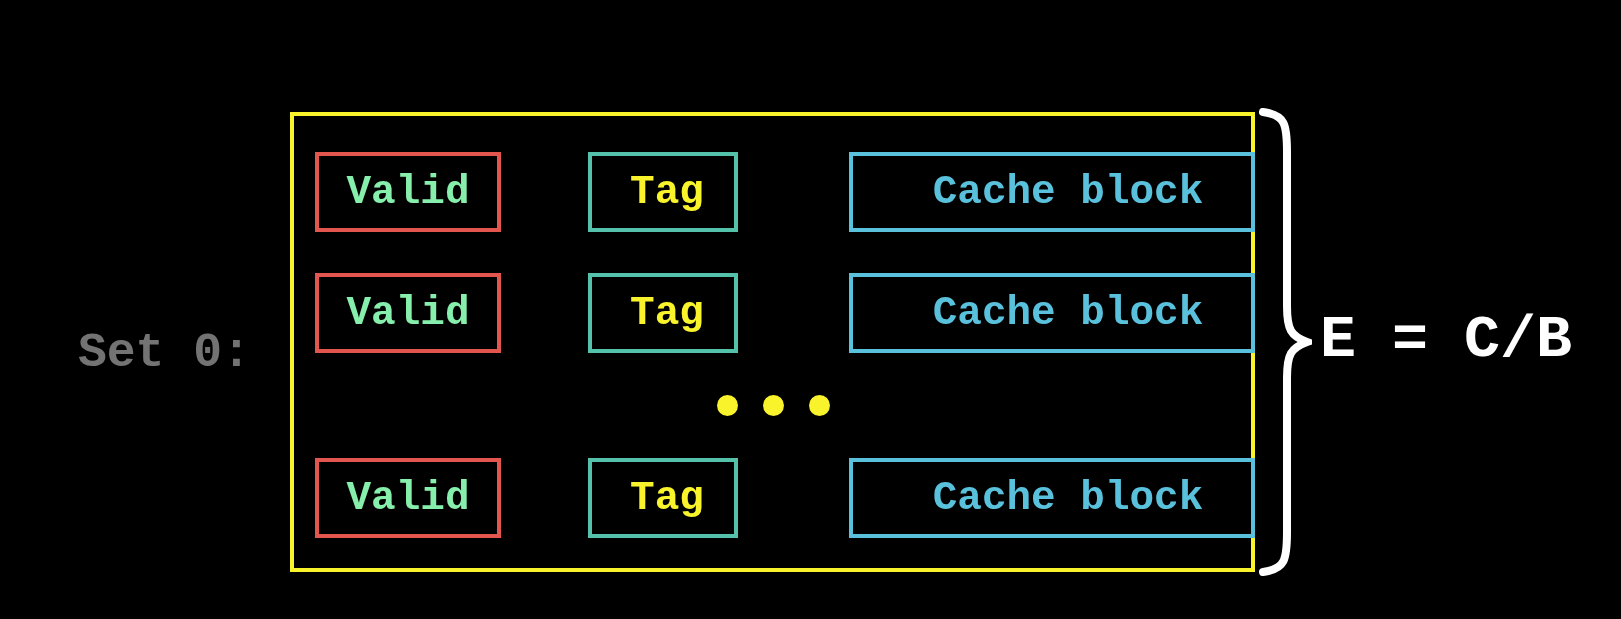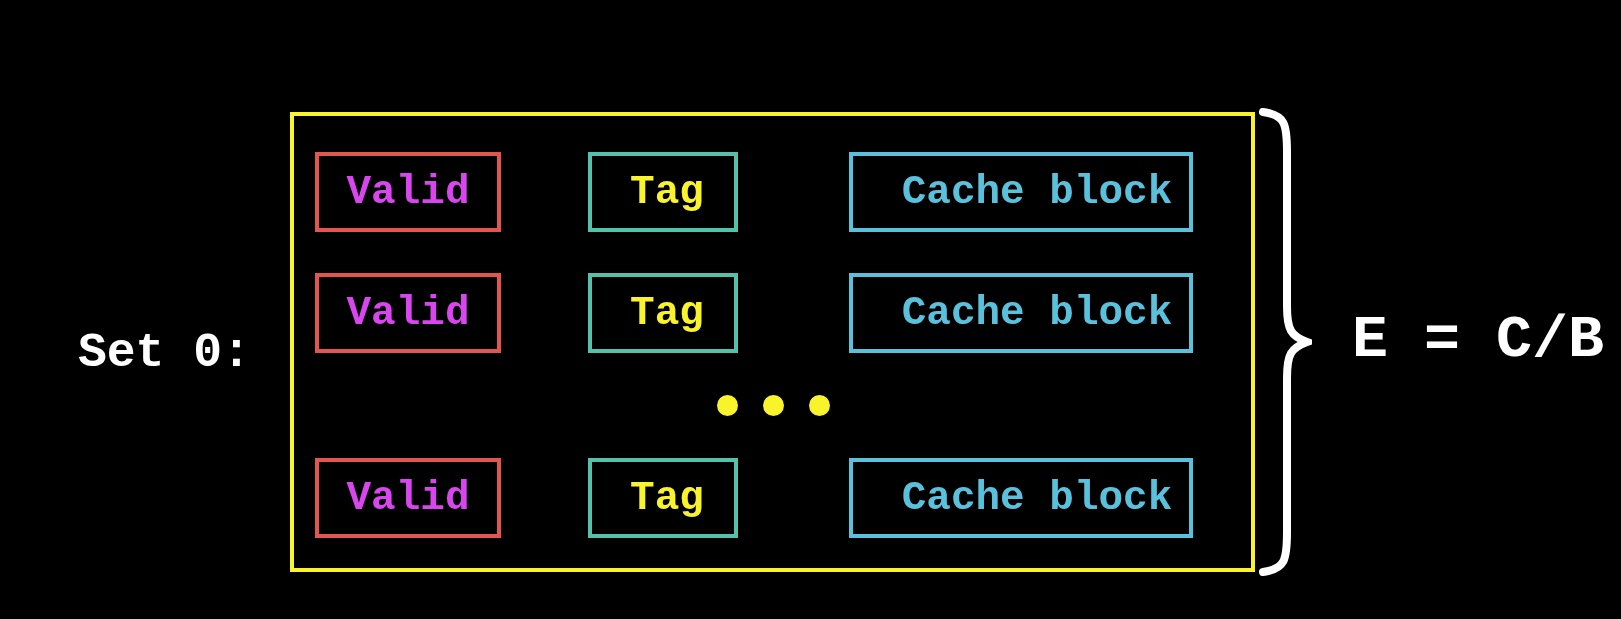--- a/index.html
+++ b/index.html
@@ -15,21 +15,21 @@
     overflow: hidden;
     font-family: "Liberation Mono", "DejaVu Sans Mono", monospace;
   }
   .set-label {
     position: absolute;
     left: 78px;
     top: 328px;
     font-size: 48px;
     line-height: 50px;
     font-weight: bold;
-    color: #ffffff;
+    color: #737373;
     white-space: pre;
   }
   .outer-box {
     position: absolute;
     left: 290px;
     top: 112px;
     width: 965px;
     height: 460px;
     border: 4px solid #f9f32c;
     box-sizing: border-box;
@@ -42,32 +42,32 @@
     align-items: center;
     justify-content: center;
     font-size: 41px;
     font-weight: bold;
     white-space: pre;
   }
   .valid-box {
     left: 21px;
     width: 186px;
     border: 4px solid #e35650;
-    color: #d946ef;
+    color: #86efac;
   }
   .tag-box {
     left: 294px;
     width: 150px;
     border: 4px solid #54c2aa;
     color: #f9f32c;
     padding-left: 8px;
   }
   .block-box {
     left: 555px;
-    width: 344px;
+    width: 406px;
     border: 4px solid #5ac1dd;
     color: #5ac1dd;
     padding-left: 32px;
   }
   .row1 { top: 36px; }
   .row2 { top: 157px; }
   .row3 { top: 342px; }
   .ellipsis {
     position: absolute;
     left: 423px;
@@ -90,21 +90,20 @@
   }
   .e-label {
     position: absolute;
     left: 1320px;
     top: 308px;
     font-size: 60px;
     line-height: 64px;
     font-weight: bold;
     color: #ffffff;
     white-space: pre;
-    margin-left: 32px;
   }
 </style>
 </head>
 <body>
 
 <div class="canvas">
 
   <div class="set-label">Set 0:</div>
 
   <div class="outer-box">

